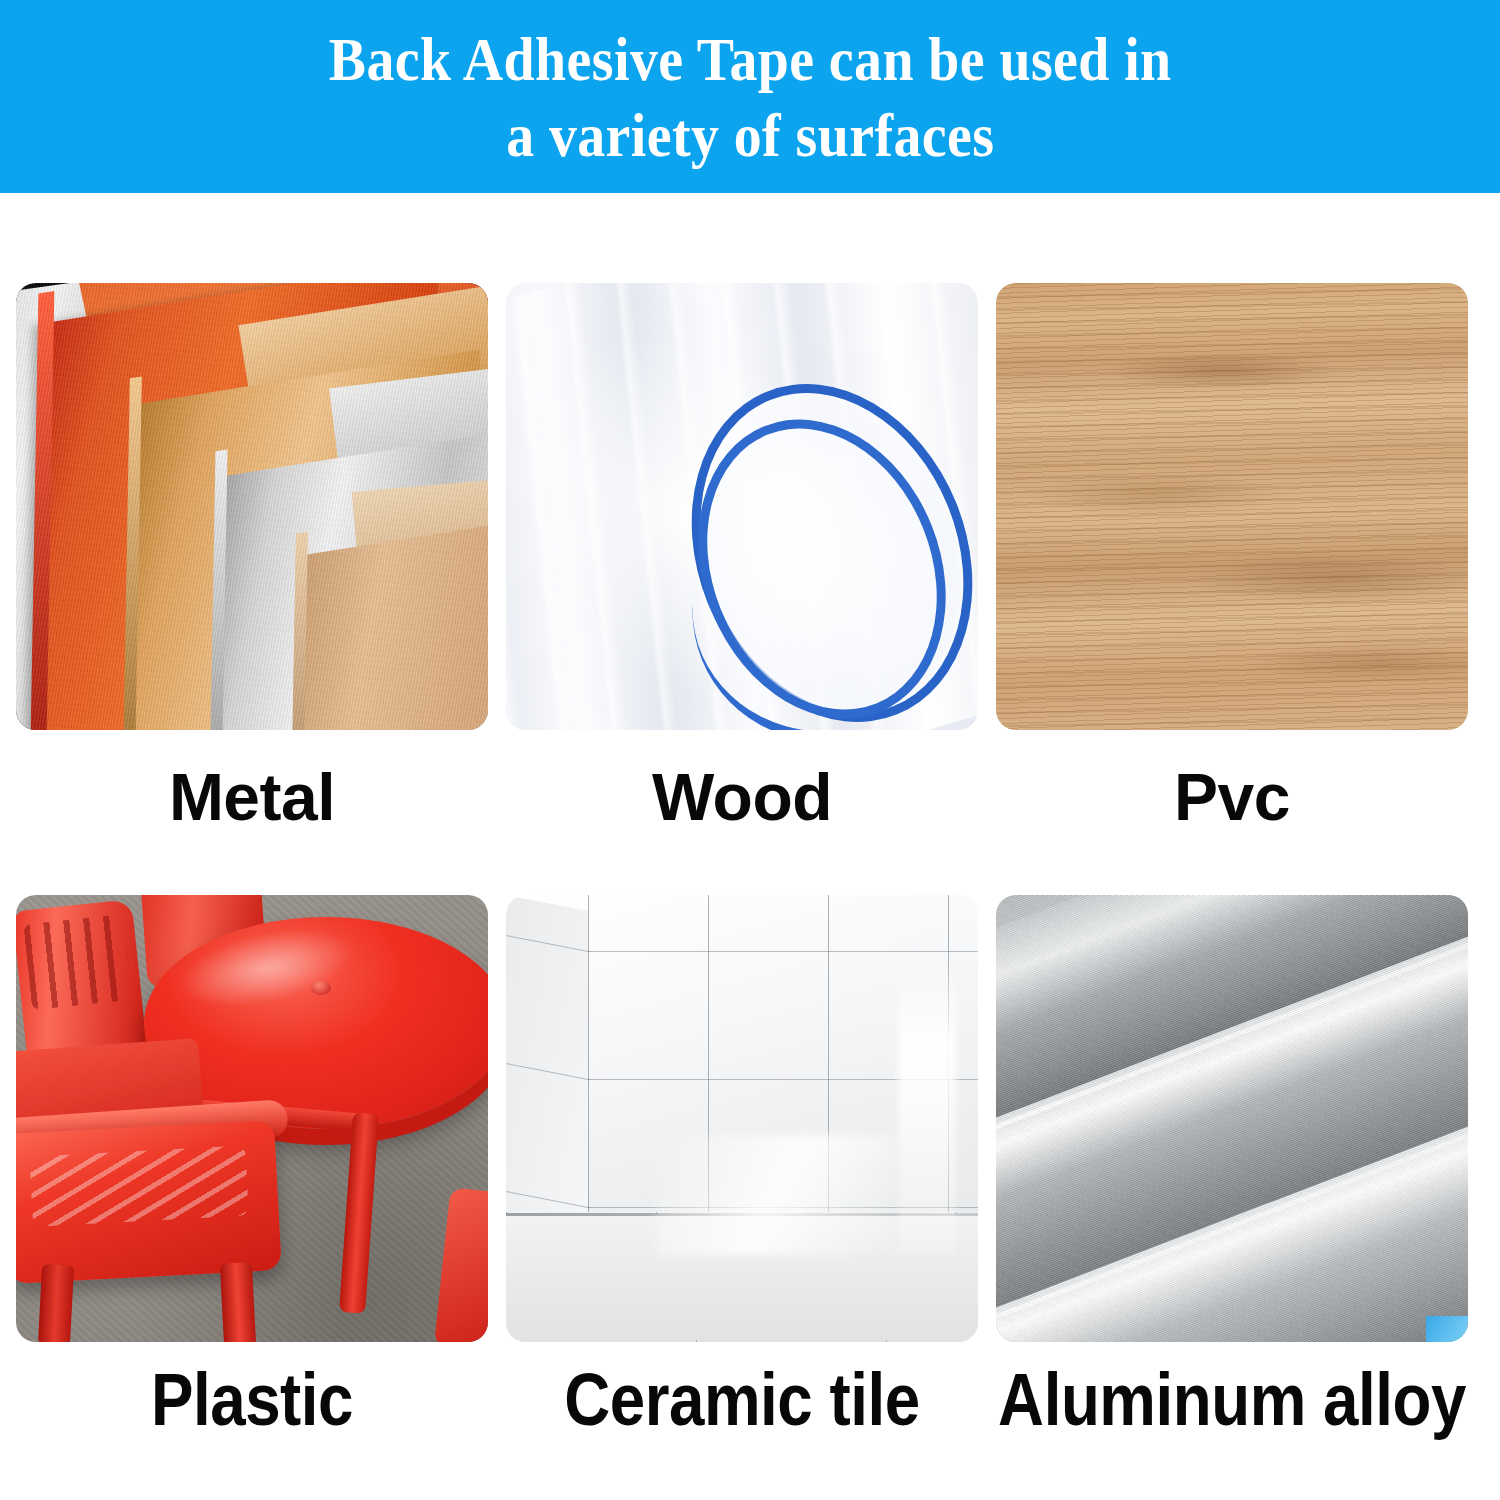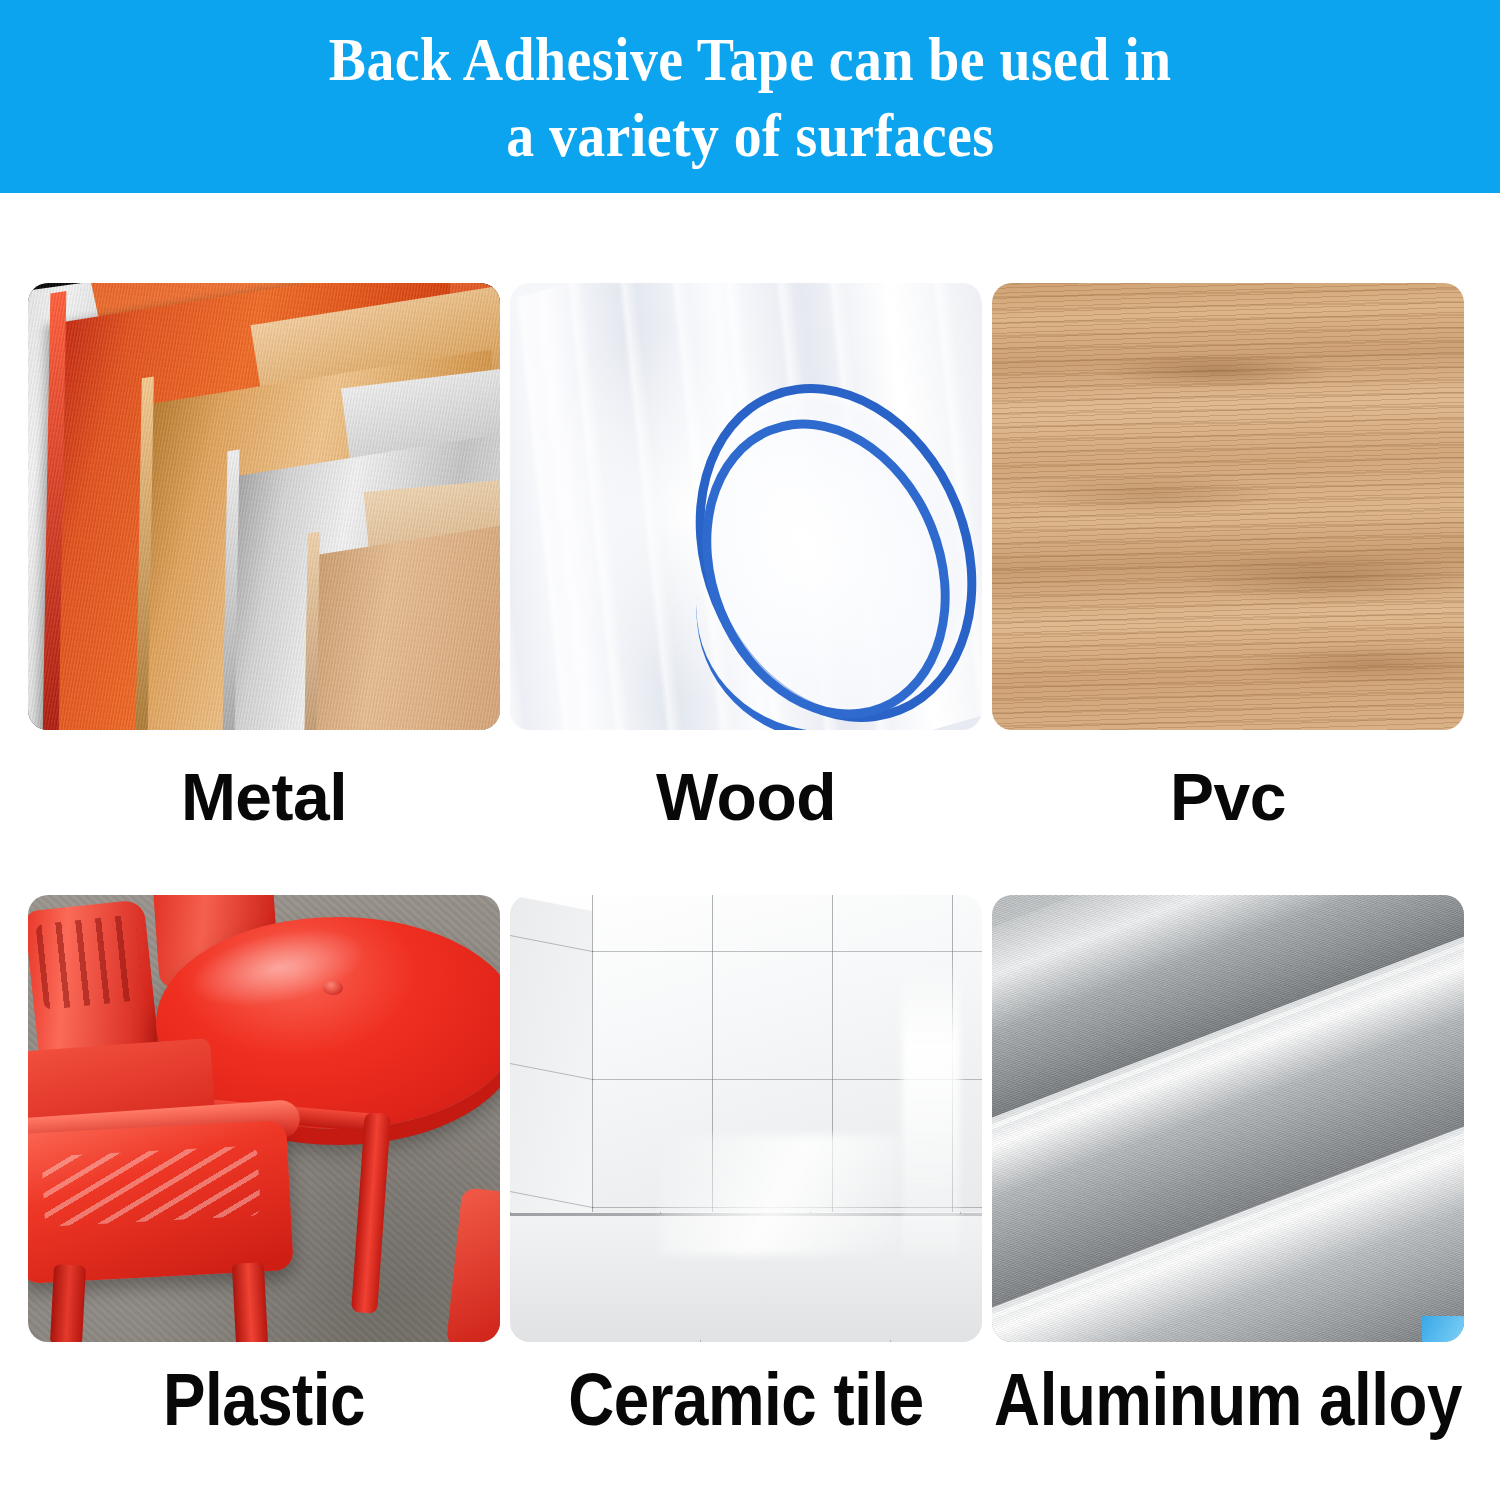--- a/index.html
+++ b/index.html
@@ -37,28 +37,28 @@
     letter-spacing: 0.5px;
     transform: scaleX(0.90);
     transform-origin: center center;
     white-space: nowrap;
     text-align: center;
   }
 
   
   .grid {
     position: absolute;
-    left: 28px;
+    left: 16px;
     top: 283px;
     width: 1445px;
     height: 1150px;
     display: grid;
     grid-template-columns: 472px 472px 472px;
     grid-template-rows: 447px 165px 447px 91px;
-    column-gap: 10px;
+    column-gap: 18px;
   }
   .cell-img {
     width: 472px;
     height: 447px;
     border-radius: 20px;
     overflow: hidden;
     position: relative;
     background: #ffffff;
   }
   .cell-label {

